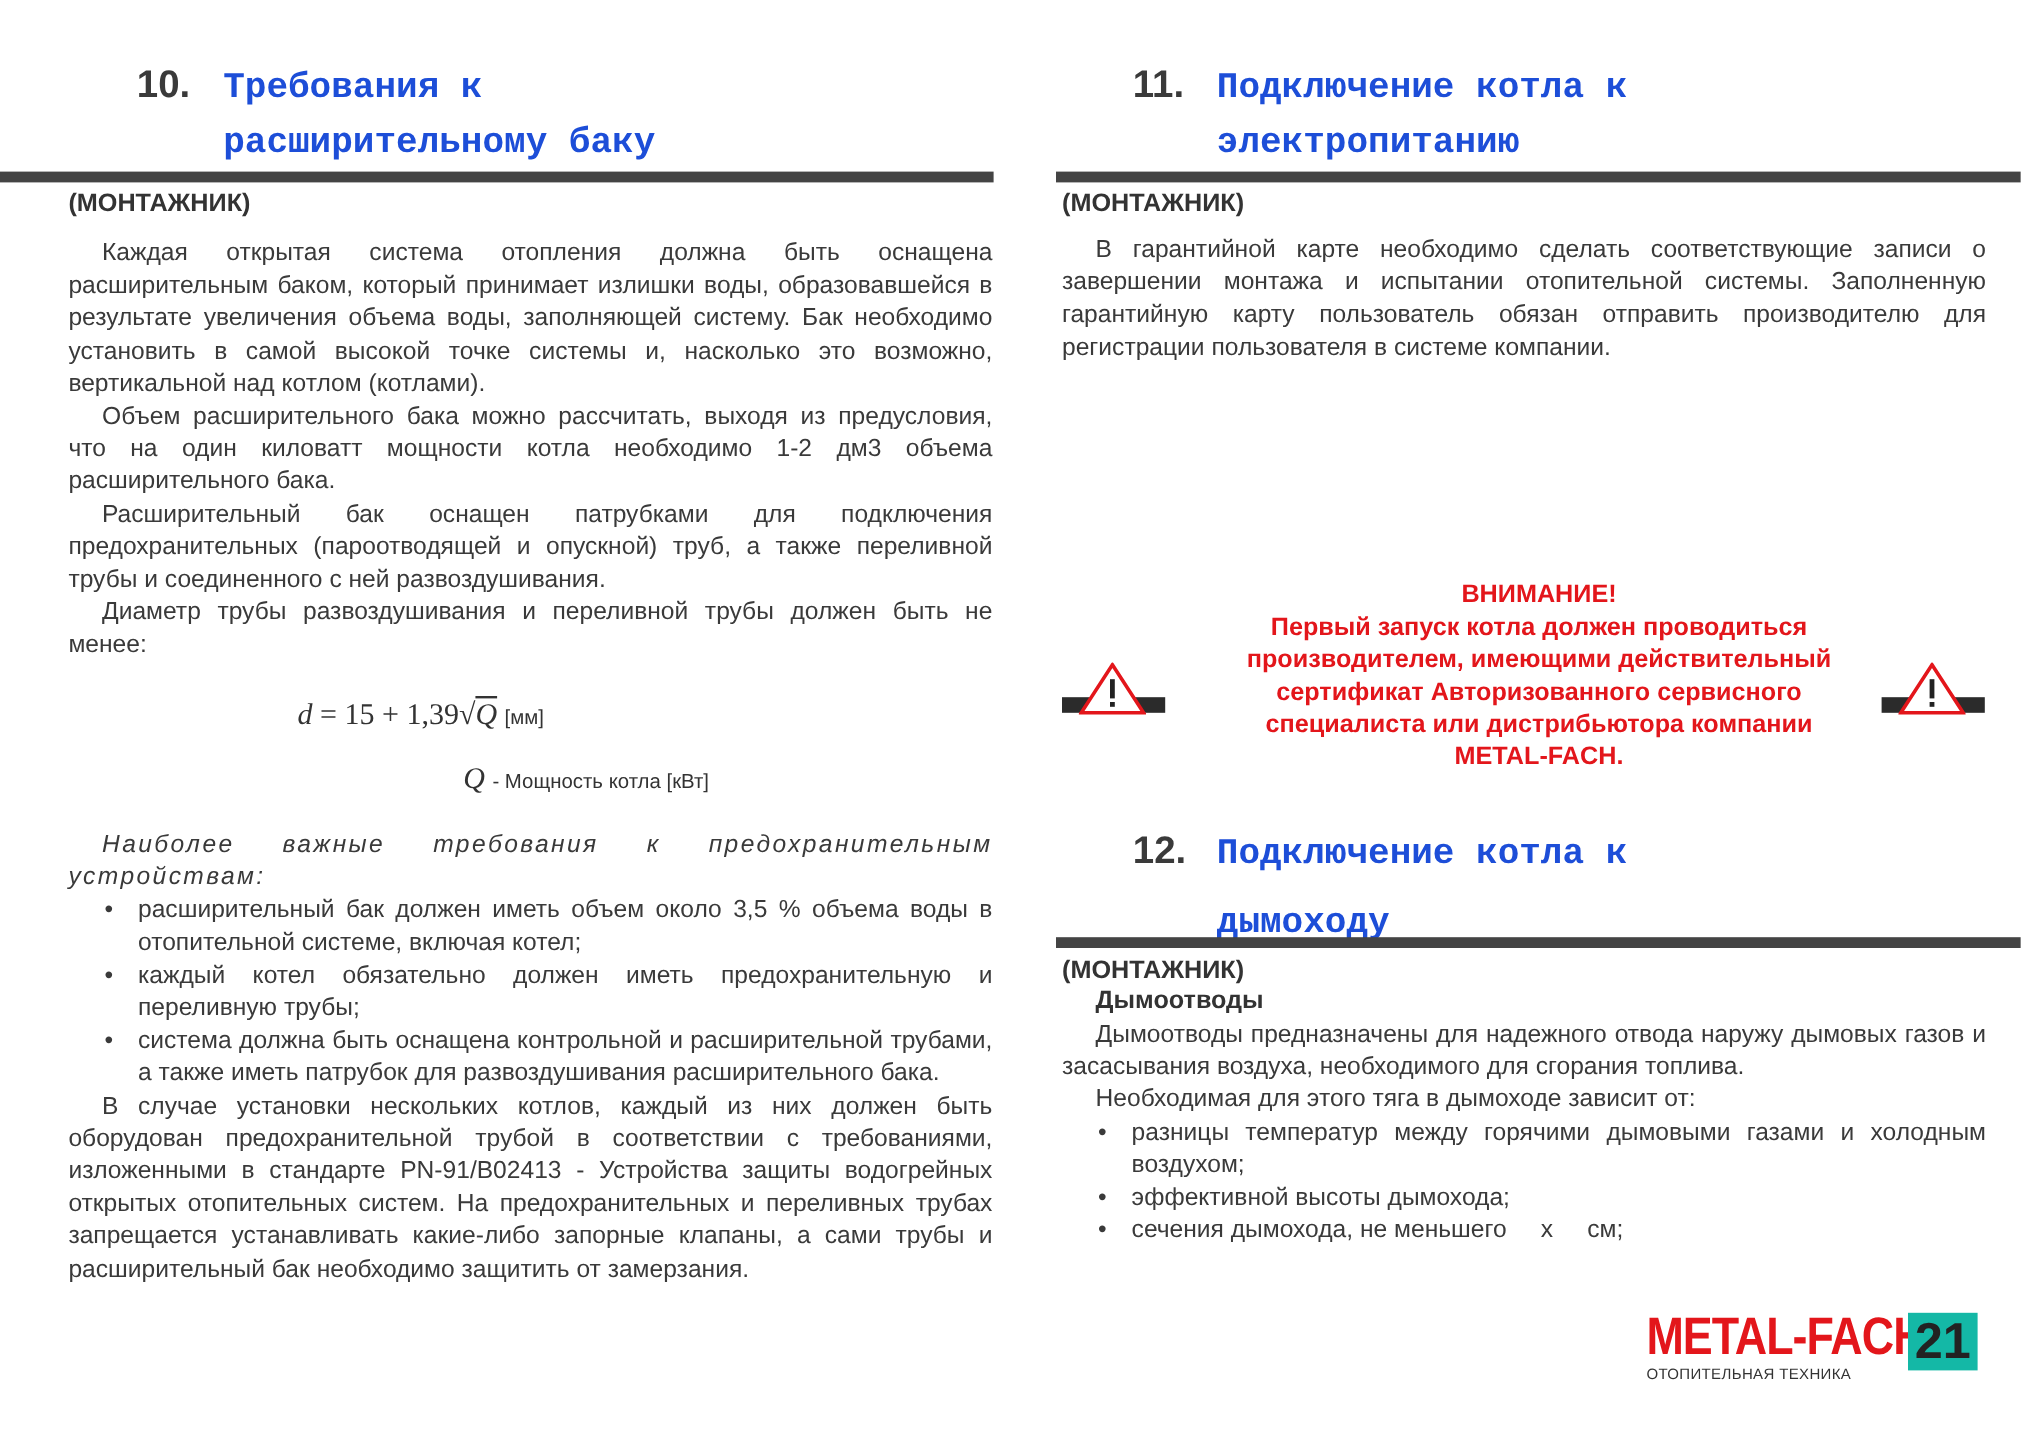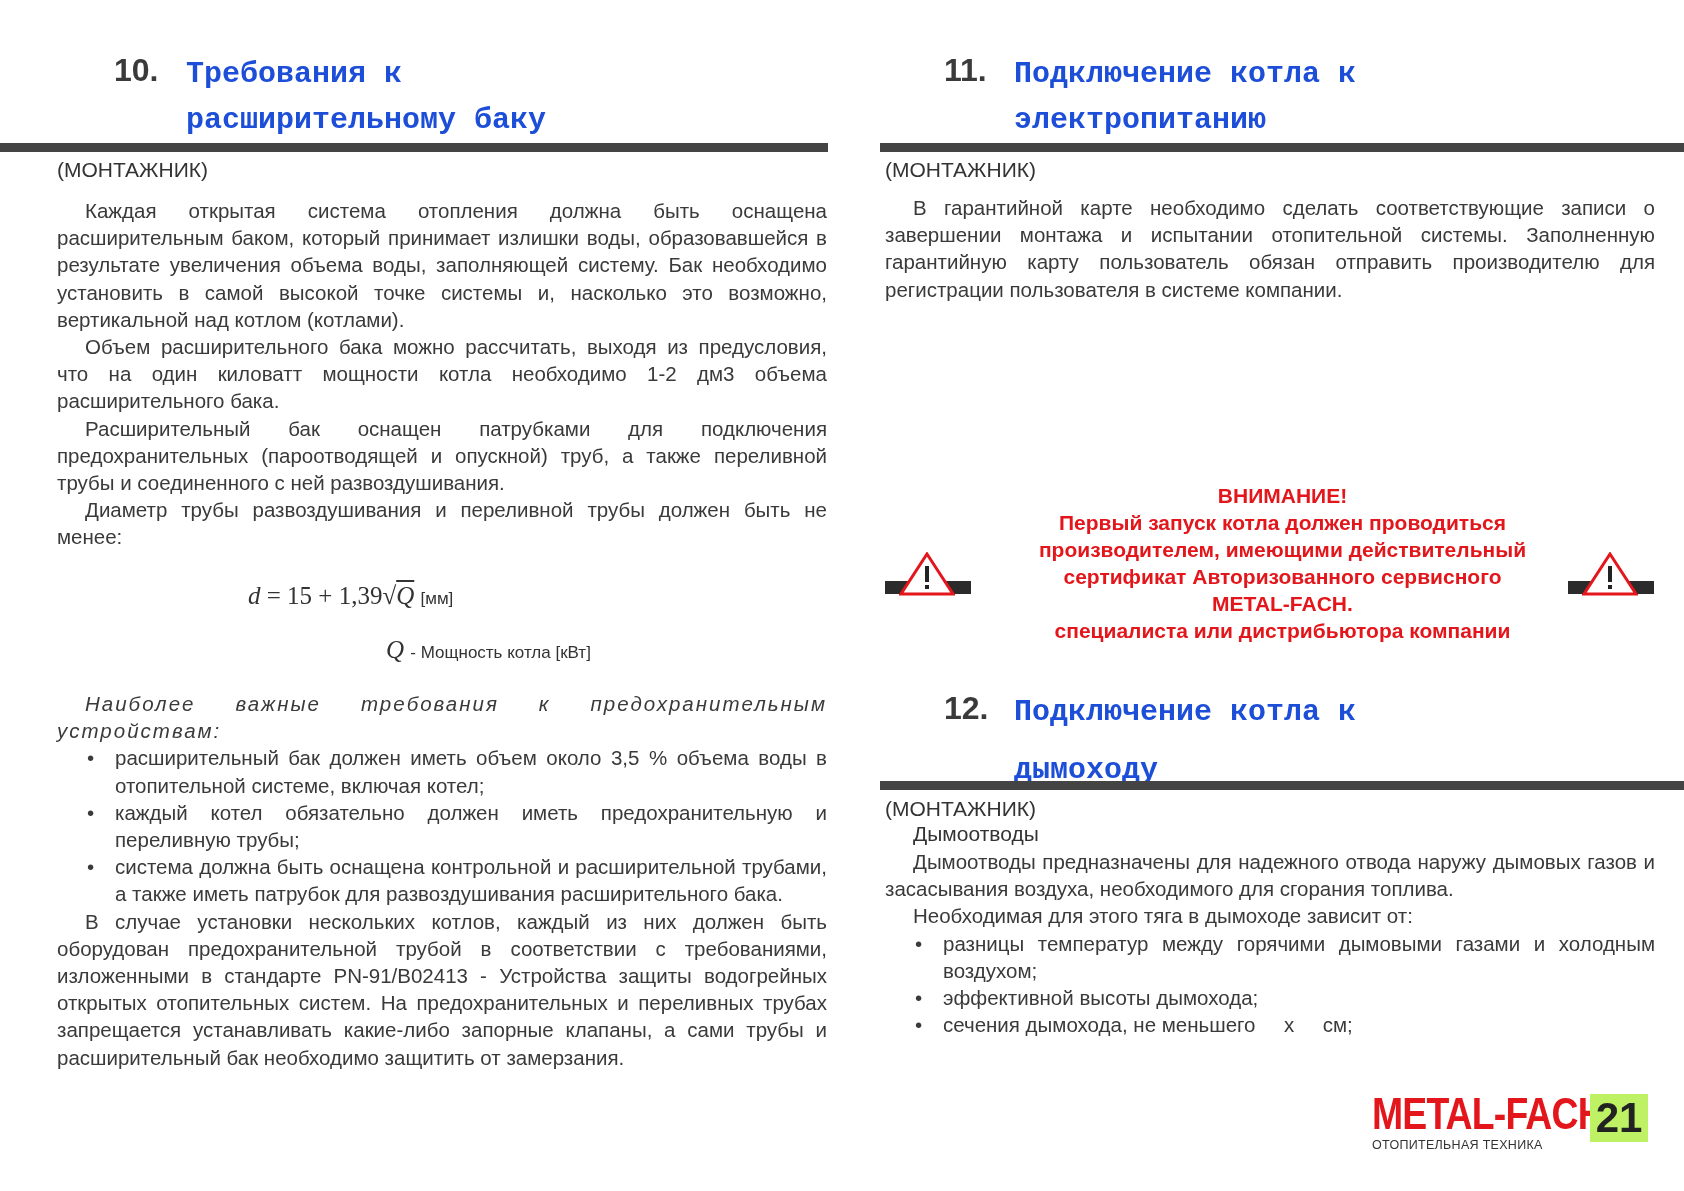--- a/index.html
+++ b/index.html
@@ -4,40 +4,40 @@
 <style>
   html, body { margin: 0; padding: 0; background: #ffffff; }
   body { width: 1684px; height: 1191px; position: relative; overflow: hidden;
          font-family: "Liberation Sans", sans-serif; color: #333333; }
   .col { position: absolute; top: 0; }
   .col-left { left: 0; width: 830px; }
   .col-right { left: 880px; width: 804px; }
   .sec-num { position: absolute; font-weight: bold; font-size: 32px; color: #3a3a3a; margin-left: 22px; }
   .sec-title { position: absolute; font-weight: bold; font-size: 30px; line-height: 44px; color: #1d4ed8; font-family: Liberation Mono, monospace; }
   .rule { position: absolute; height: 9px; background: #444444; }
-  .role { position: absolute; font-weight: normal; font-size: 21px; color: #333; }
+  .role { position: absolute; font-weight: bold; font-size: 21px; color: #333; }
   .body { position: absolute; font-size: 20.5px; line-height: 27.2px; color: #3a3a3a; text-align: justify; }
   .body p { margin: 0; text-indent: 28px; }
   .body ul { margin: 0; padding: 0; list-style: none; }
   .body li { position: relative; padding-left: 58px; }
   .body li .dot { position: absolute; left: 30px; top: 0; }
   .formula { position: absolute; font-family: "Liberation Serif", serif; font-size: 25px; color: #333; }
   .formula .ital { font-style: italic; }
   .formula .unit { font-family: "Liberation Sans", sans-serif; font-size: 17px; }
   .warn-block { position: absolute; left: 880px; top: 482px; width: 804px; height: 200px; }
   .warn-text { position: absolute; left: 95px; width: 615px; text-align: center; color: #e3161b;
                font-weight: bold; font-size: 21px; line-height: 27px; top: 0; }
   .warn-icon { position: absolute; top: 78px; width: 86px; height: 34px; }
   .warn-icon .bar { position: absolute; left: 0; bottom: 0; width: 86px; height: 13px; background: #2b2b2b; }
   .warn-icon svg { position: absolute; left: 14px; top: -8px; }
   .logo { position: absolute; left: 1372px; top: 1094px; }
   .logo-main { font-family: "Liberation Sans", sans-serif; font-weight: bold; font-size: 44px;
                color: #e3161b; letter-spacing: -1px; line-height: 40px; transform: scaleX(0.85); transform-origin: left; }
   .logo-sub { font-size: 12.5px; color: #333; margin-top: 4px; letter-spacing: 0.3px; }
-  .page-num { position: absolute; left: 1590px; top: 1094px; width: 58px; height: 48px; background: #bef264;
+  .page-num { position: absolute; left: 1590px; top: 1094px; width: 58px; height: 48px; background: #14b8a6;
               color: #222; font-weight: bold; font-size: 42px; text-align: center; line-height: 48px; }
 </style>
 </head>
 <body>
 
 <div class="col col-left">
   <div class="sec-num" style="left:92px; top:52px;">10.</div>
   <div class="sec-title" style="left:186px; top:52px;">Требования к</div>
   <div class="sec-title" style="left:186px; top:98px;">расширительному баку</div>
   <div class="rule" style="left:0; top:143px; width:828px;"></div>
@@ -89,22 +89,22 @@
       <polygon points="28,2 54,42 2,42" fill="#ffffff" stroke="#e3161b" stroke-width="3"></polygon>
       <rect x="26" y="14" width="4" height="16" fill="#222"></rect>
       <rect x="26" y="33" width="4" height="4" fill="#222"></rect>
     </svg>
   </div>
   <div class="warn-text">
     <div>ВНИМАНИЕ!</div>
     <div>Первый запуск котла должен проводиться</div>
     <div>производителем, имеющими действительный</div>
     <div>сертификат Авторизованного сервисного</div>
+    <div>специалиста или дистрибьютора компании</div>
     <div>METAL-FACH.</div>
-    <div>специалиста или дистрибьютора компании</div>
   </div>
   <div class="warn-icon" style="left:688px;">
     <div class="bar"></div>
     <svg width="56" height="44" viewBox="0 0 56 44">
       <polygon points="28,2 54,42 2,42" fill="#ffffff" stroke="#e3161b" stroke-width="3"></polygon>
       <rect x="26" y="14" width="4" height="16" fill="#222"></rect>
       <rect x="26" y="33" width="4" height="4" fill="#222"></rect>
     </svg>
   </div>
 </div>

